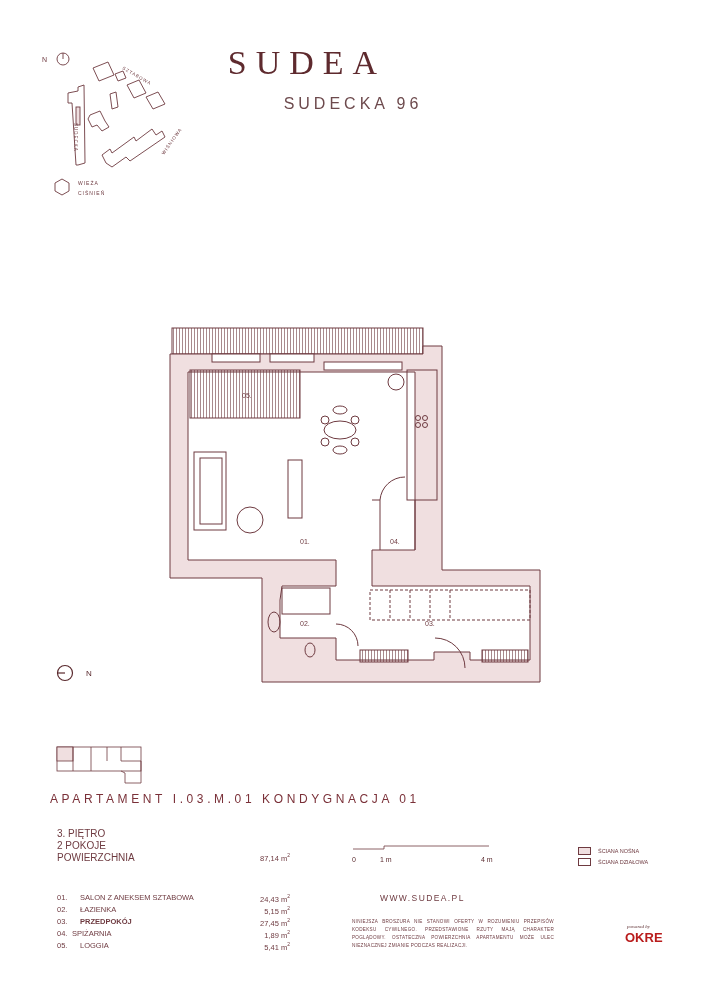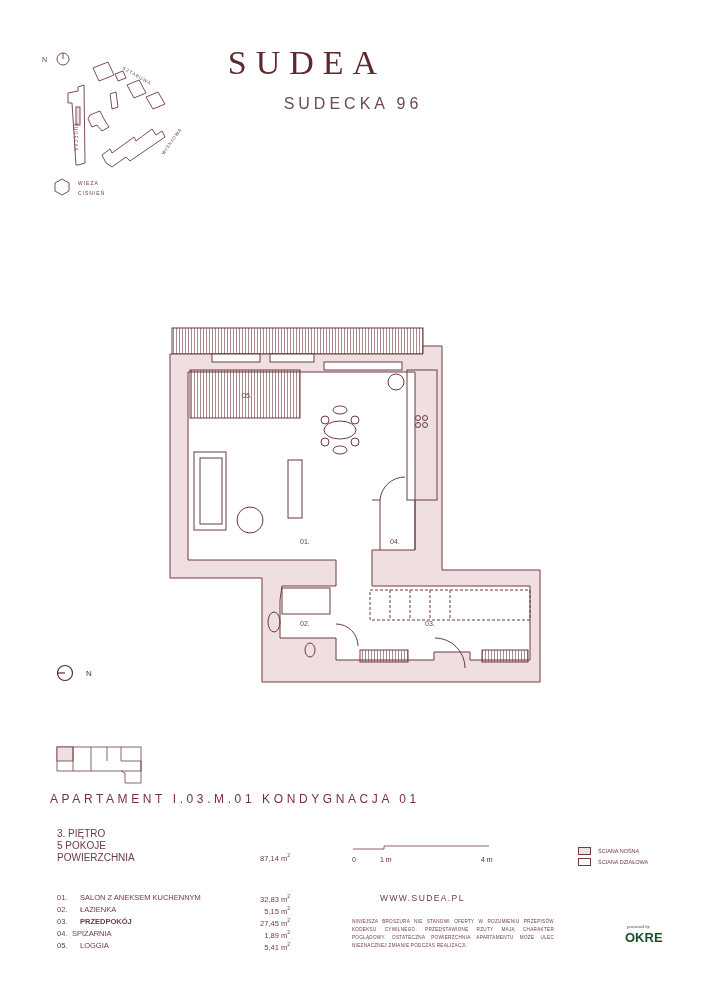--- a/index.html
+++ b/index.html
@@ -8,21 +8,21 @@
   .brand{left:0;width:614px;top:44px;text-align:center;font-family:"Liberation Serif",serif;font-size:34px;letter-spacing:9px;color:#5e2a2e;}
   .sub{left:0;width:706px;top:95px;text-align:center;font-size:16px;letter-spacing:4px;color:#6d4a4d;}
   .apt-title{left:50px;top:792px;font-size:12px;letter-spacing:3.6px;color:#7a3038;}
   .info{font-size:10px;color:#6e3a40;line-height:12px;}
   .row{position:absolute;font-size:7.5px;color:#6e3a40;}
   .val{position:absolute;font-size:7.5px;color:#6e3a40;text-align:right;width:60px;}
   .url{left:352px;top:893px;font-size:8.5px;letter-spacing:1.4px;color:#6e3a40;margin-left:28px;}
   .disc{left:352px;top:918px;width:202px;font-size:4.6px;line-height:8px;letter-spacing:.3px;text-align:justify;color:#6e3a40;text-transform:uppercase;}
   .legend-item{position:absolute;left:578px;font-size:5.5px;color:#6e3a40;display:flex;align-items:center;gap:7px;}
   .sw{width:11px;height:6px;border:1.4px solid #6e3a40;display:inline-block;}
-  .okre{left:625px;top:930px;font-weight:bold;font-size:13px;color:#14532d;}
+  .okre{left:625px;top:930px;font-weight:bold;font-size:13px;color:#b91c1c;}
   .by{left:627px;top:924px;font-family:"Liberation Serif",serif;font-style:italic;font-size:5px;color:#5a2a2e;}
   sup{font-size:5px;}
 </style>
 </head>
 <body>
 
 <div class="abs brand">SUDEA</div>
 <div class="abs sub">SUDECKA 96</div>
 
 <div class="abs" style="left:30px;top:45px;width:170px;height:165px;">
@@ -139,29 +139,29 @@
     <line x1="52" y1="2" x2="52" y2="16"></line>
       <line x1="66" y1="2" x2="66" y2="16"></line>
     <path d="M66 16 L86 16 L86 38 L70 38 L70 28 L66 26"></path>
   </svg>
 </div>
 
 <div class="abs apt-title">APARTAMENT I.03.M.01 KONDYGNACJA 01</div>
 
 <div class="abs info" style="left:57px;top:828px;">
   <div>3. PIĘTRO</div>
-  <div>5 POKOJE</div>
+  <div>2 POKOJE</div>
   <div>POWIERZCHNIA</div>
 </div>
 <div class="val" style="left:230px;top:852px;"><span>87,14 m</span><sup>2</sup></div>
 
 <div>
   <div class="row" style="left:57px;top:893px;">01.</div>
-  <div class="row" style="left:80px;top:893px;">SALON Z ANEKSEM KUCHENNYM</div>
-  <div class="val" style="left:230px;top:893px;"><span>32,83 m</span><sup>2</sup></div>
+  <div class="row" style="left:80px;top:893px;">SALON Z ANEKSEM SZTABOWA</div>
+  <div class="val" style="left:230px;top:893px;"><span>24,43 m</span><sup>2</sup></div>
 
   <div class="row" style="left:57px;top:905px;">02.</div>
   <div class="row" style="left:80px;top:905px;">ŁAZIENKA</div>
   <div class="val" style="left:230px;top:905px;"><span>5,15 m</span><sup>2</sup></div>
 
   <div class="row" style="left:57px;top:917px;">03.</div>
   <div class="row" style="left:80px;top:917px;font-weight:bold;">PRZEDPOKÓJ</div>
   <div class="val" style="left:230px;top:917px;"><span>27,45 m</span><sup>2</sup></div>
 
   <div class="row" style="left:57px;top:929px;">04.</div>

